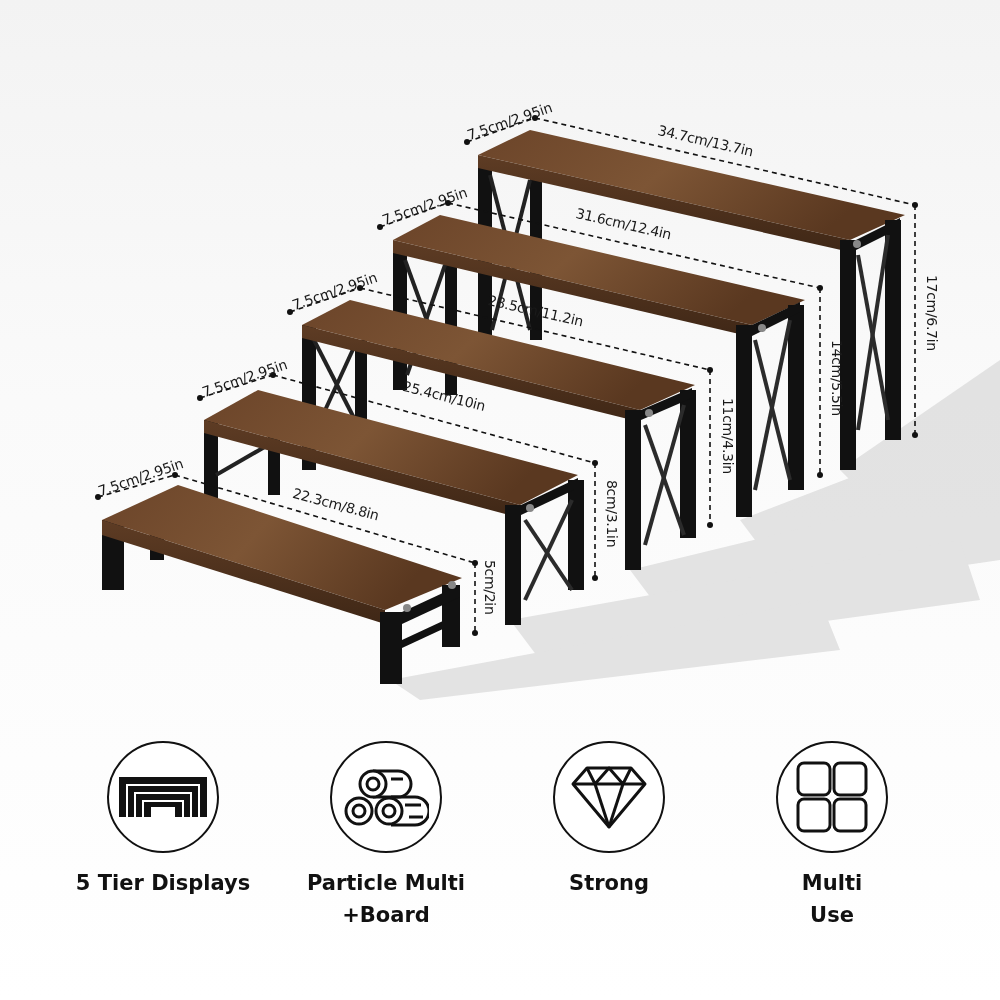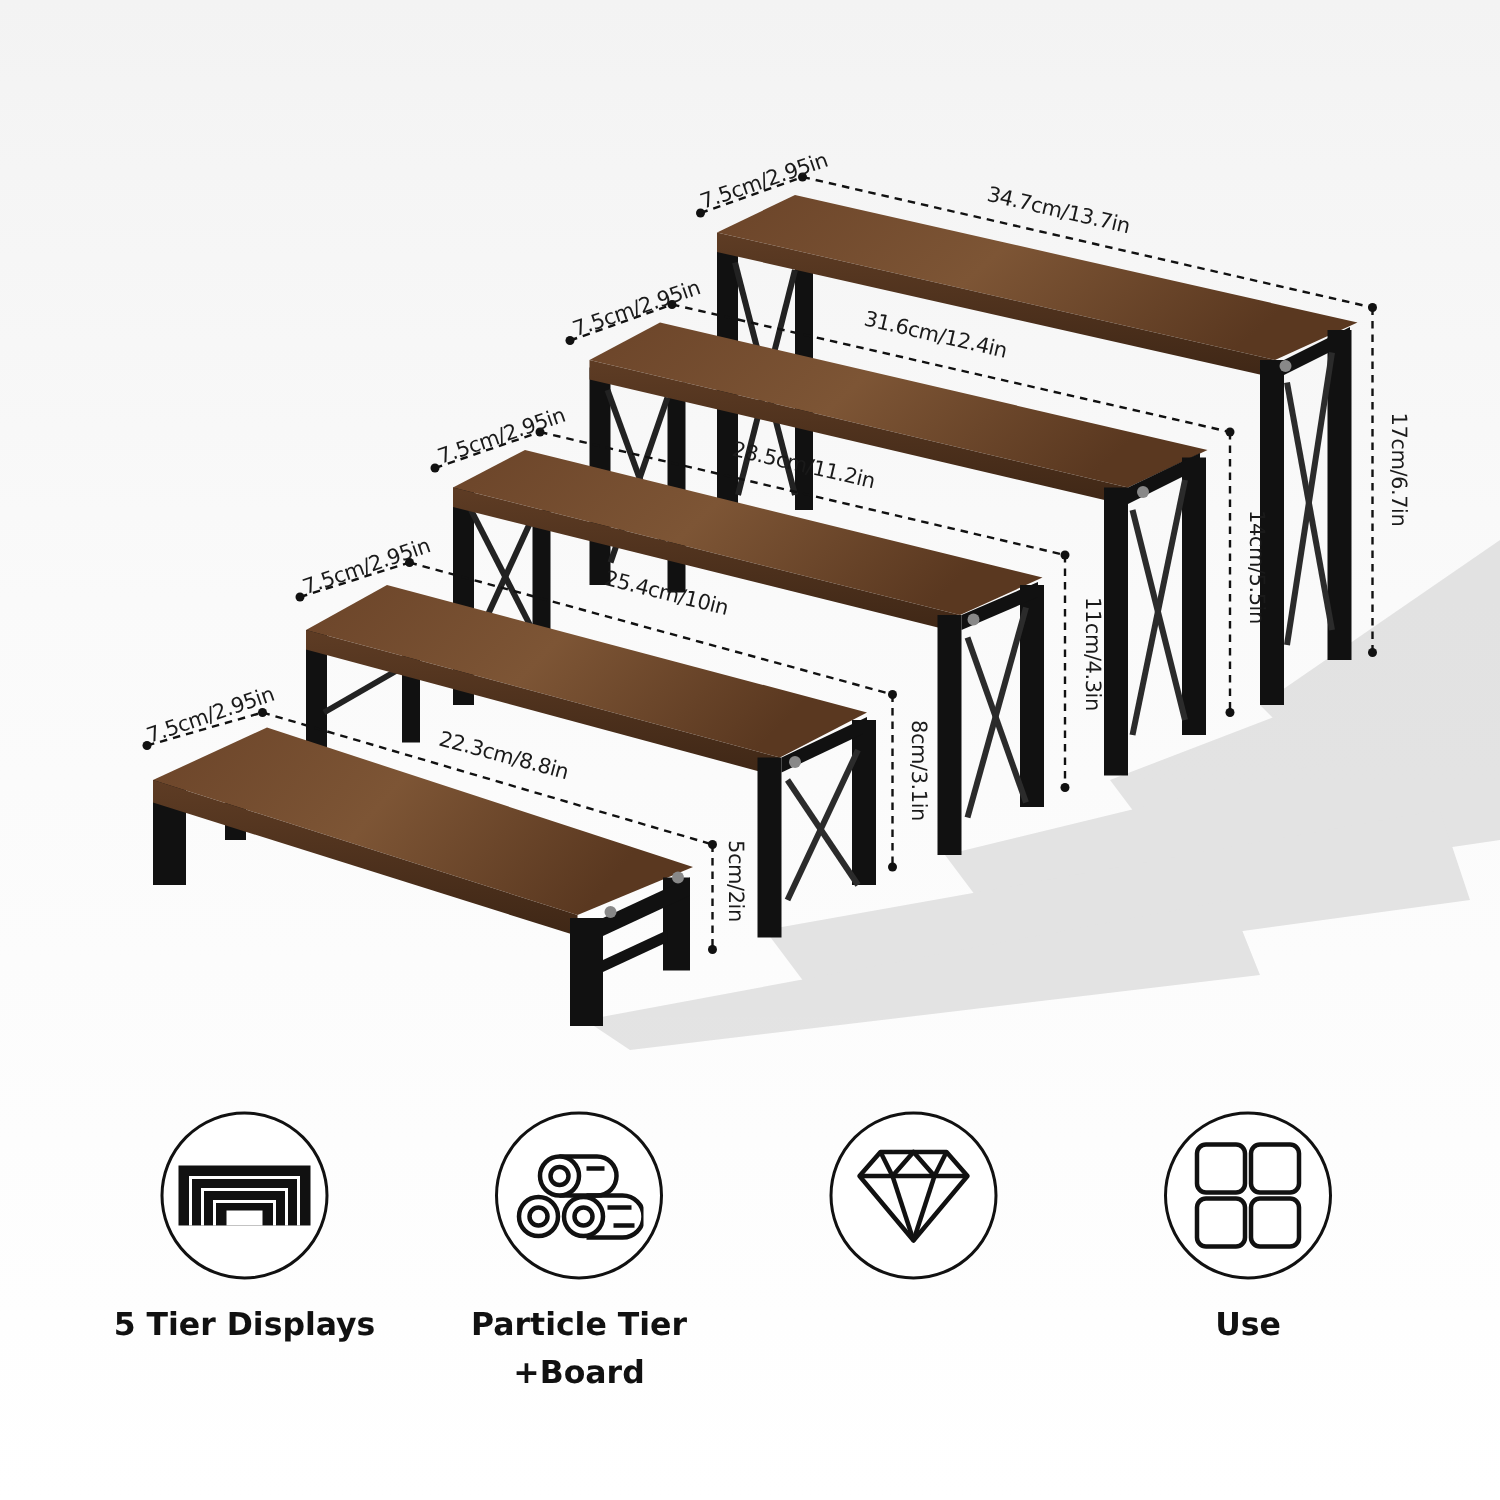--- a/index.html
+++ b/index.html
@@ -217,49 +217,51 @@
           <circle cx="16" cy="44" r="6"></circle>
           <circle cx="46" cy="44" r="13" fill="#fff"></circle>
           <circle cx="46" cy="44" r="6"></circle>
           <line x1="62" y1="38" x2="78" y2="38"></line>
           <line x1="66" y1="50" x2="80" y2="50"></line>
           <line x1="48" y1="12" x2="60" y2="12"></line>
         </g>
       </svg>
     </div>
     <div class="feature-label">
-      <div>Particle Tier</div>
+      <div>Particle Multi</div>
       <div>+Board</div>
     </div>
   </div>
 
   <div class="feature" style="left:509px;">
     <div class="circle">
       <svg width="76" height="66" viewBox="0 0 76 66">
         <g fill="none" stroke="#111" stroke-width="3" stroke-linejoin="round">
           <polygon points="16,4 60,4 74,20 38,63 2,20"></polygon>
           <line x1="2" y1="20" x2="74" y2="20"></line>
           <polyline points="16,4 24,20 38,4 52,20 60,4"></polyline>
           <line x1="24" y1="20" x2="38" y2="63"></line>
           <line x1="52" y1="20" x2="38" y2="63"></line>
         </g>
       </svg>
     </div>
     <div class="feature-label">
+      <div>Strong</div>
     </div>
   </div>
 
   <div class="feature" style="left:732px;">
     <div class="circle">
       <svg width="72" height="72" viewBox="0 0 72 72">
         <g fill="none" stroke="#111" stroke-width="3">
           <rect x="2" y="2" width="32" height="32" rx="6"></rect>
           <rect x="38" y="2" width="32" height="32" rx="6"></rect>
           <rect x="2" y="38" width="32" height="32" rx="6"></rect>
           <rect x="38" y="38" width="32" height="32" rx="6"></rect>
         </g>
       </svg>
     </div>
     <div class="feature-label">
+      <div>Multi</div>
       <div>Use</div>
     </div>
   </div>
 </div>
 
 </body></html>

